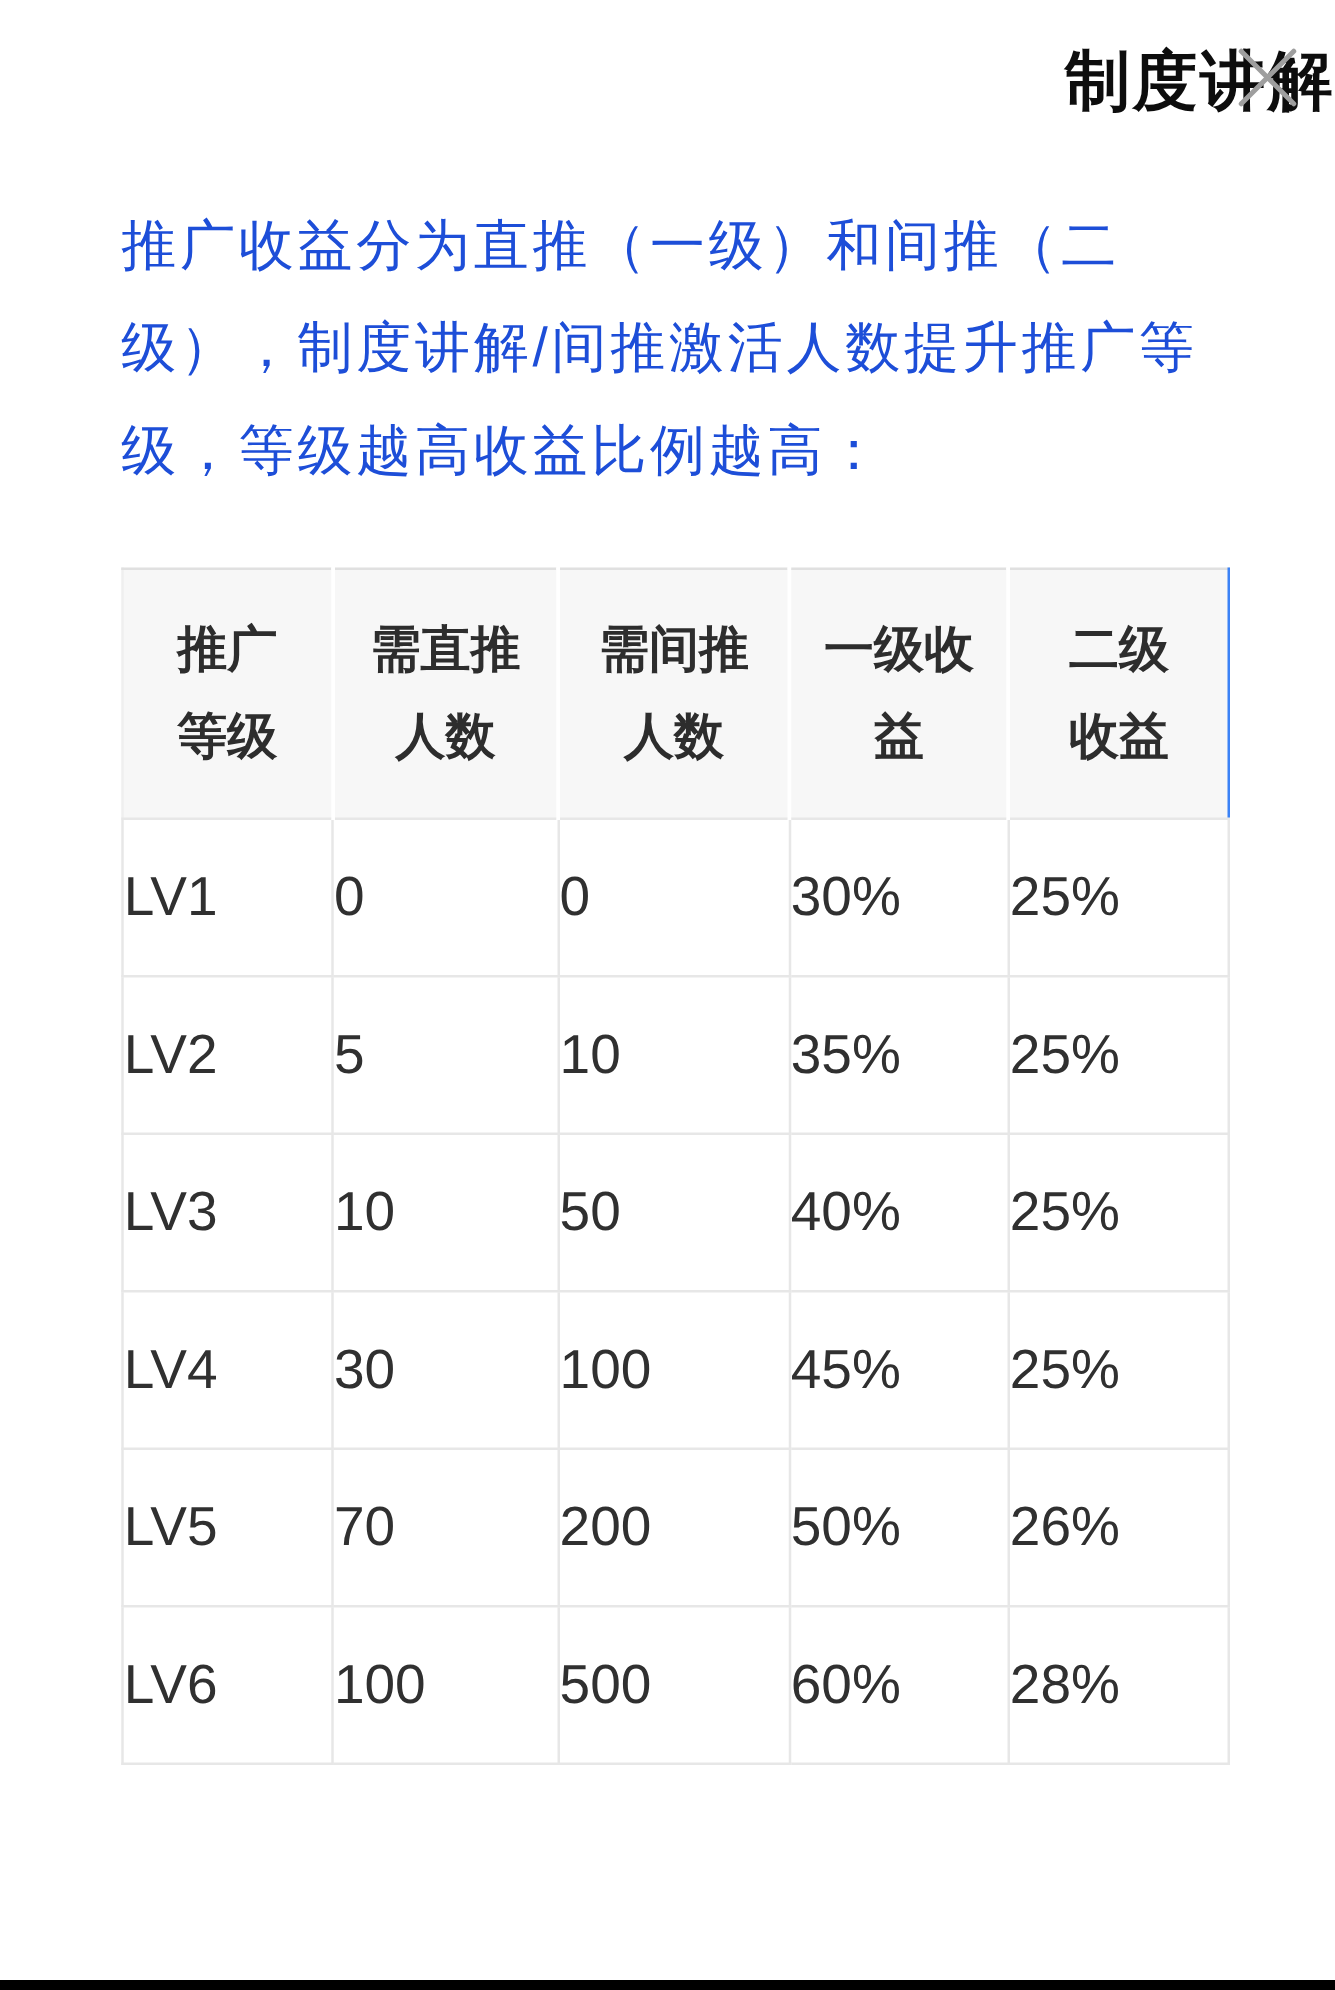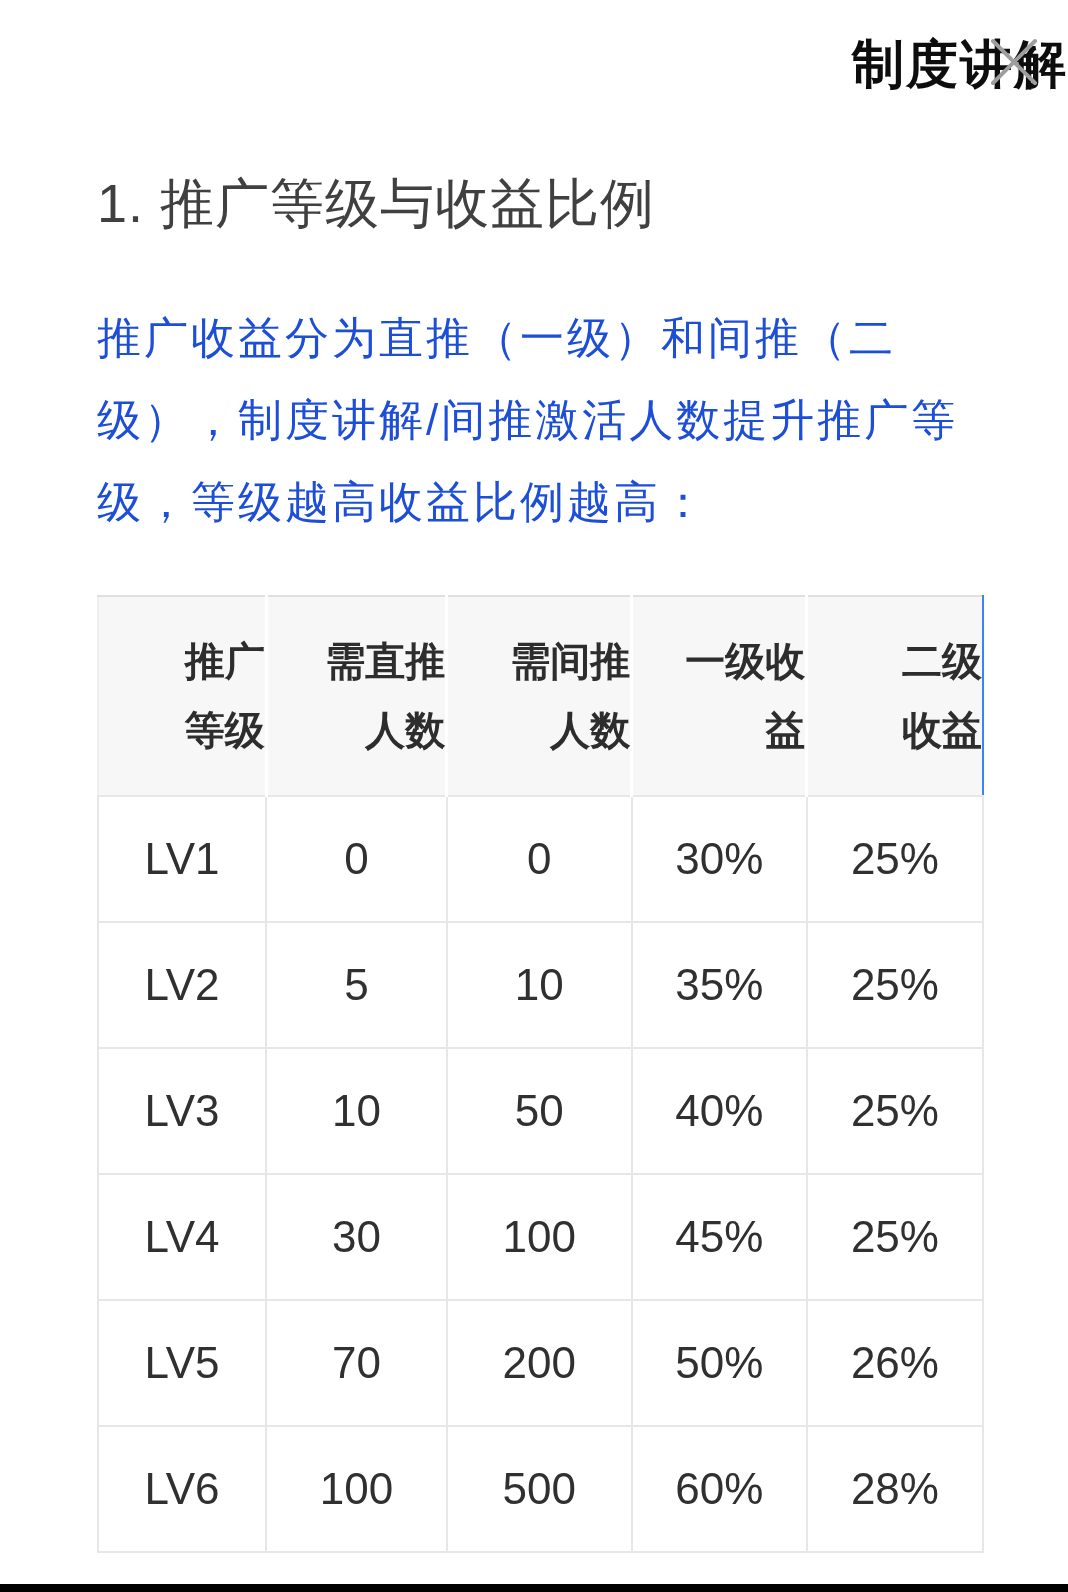--- a/index.html
+++ b/index.html
@@ -65,35 +65,35 @@
     width: 100%;
     border-collapse: collapse;
     table-layout: fixed;
   }
   .promo-table th {
     background: #f7f7f7;
     height: 200px;
     font-size: 40px;
     font-weight: 700;
     color: #2d2d2d;
-    text-align: right;
+    text-align: center;
     vertical-align: middle;
     border-left: 3px solid #ffffff;
     border-right: 3px solid #ffffff;
     border-top: 2px solid #e0e0e0;
     border-bottom: 2px solid #e7e7e7;
   }
   .promo-table th:first-child { border-left: 2px solid #efefef; }
   .promo-table th:last-child  { border-right: 2px solid #3b82f6; }
   .promo-table th .hline { display: block; line-height: 69px; }
   .promo-table td {
     height: 126px;
     font-size: 44px;
     color: #303030;
-    text-align: center;
+    text-align: left;
     vertical-align: middle;
     border: 2px solid #e7e7e7;
     background: #ffffff;
   }
 
   
   .bottom-bar {
     position: absolute;
     left: 0;
     bottom: 0;
@@ -110,21 +110,20 @@
   <button class="close-btn" aria-label="close">
     <svg width="56" height="56" viewBox="0 0 56 56">
       <line x1="7" y1="7" x2="49" y2="49" stroke="#9e9e9e" stroke-width="4" stroke-linecap="round"></line>
       <line x1="49" y1="7" x2="7" y2="49" stroke="#9e9e9e" stroke-width="4" stroke-linecap="round"></line>
     </svg>
   </button>
 </div>
 
 <div class="content">
 
-  <div class="section-heading">1. 推广等级与收益比例</div>
 
   <div class="intro">
     <div class="intro-line">推广收益分为直推（一级）和间推（二</div>
     <div class="intro-line">级），制度讲解/间推激活人数提升推广等</div>
     <div class="intro-line">级，等级越高收益比例越高：</div>
   </div>
 
   <table class="promo-table">
     <colgroup>
       <col style="width:19.0%">

